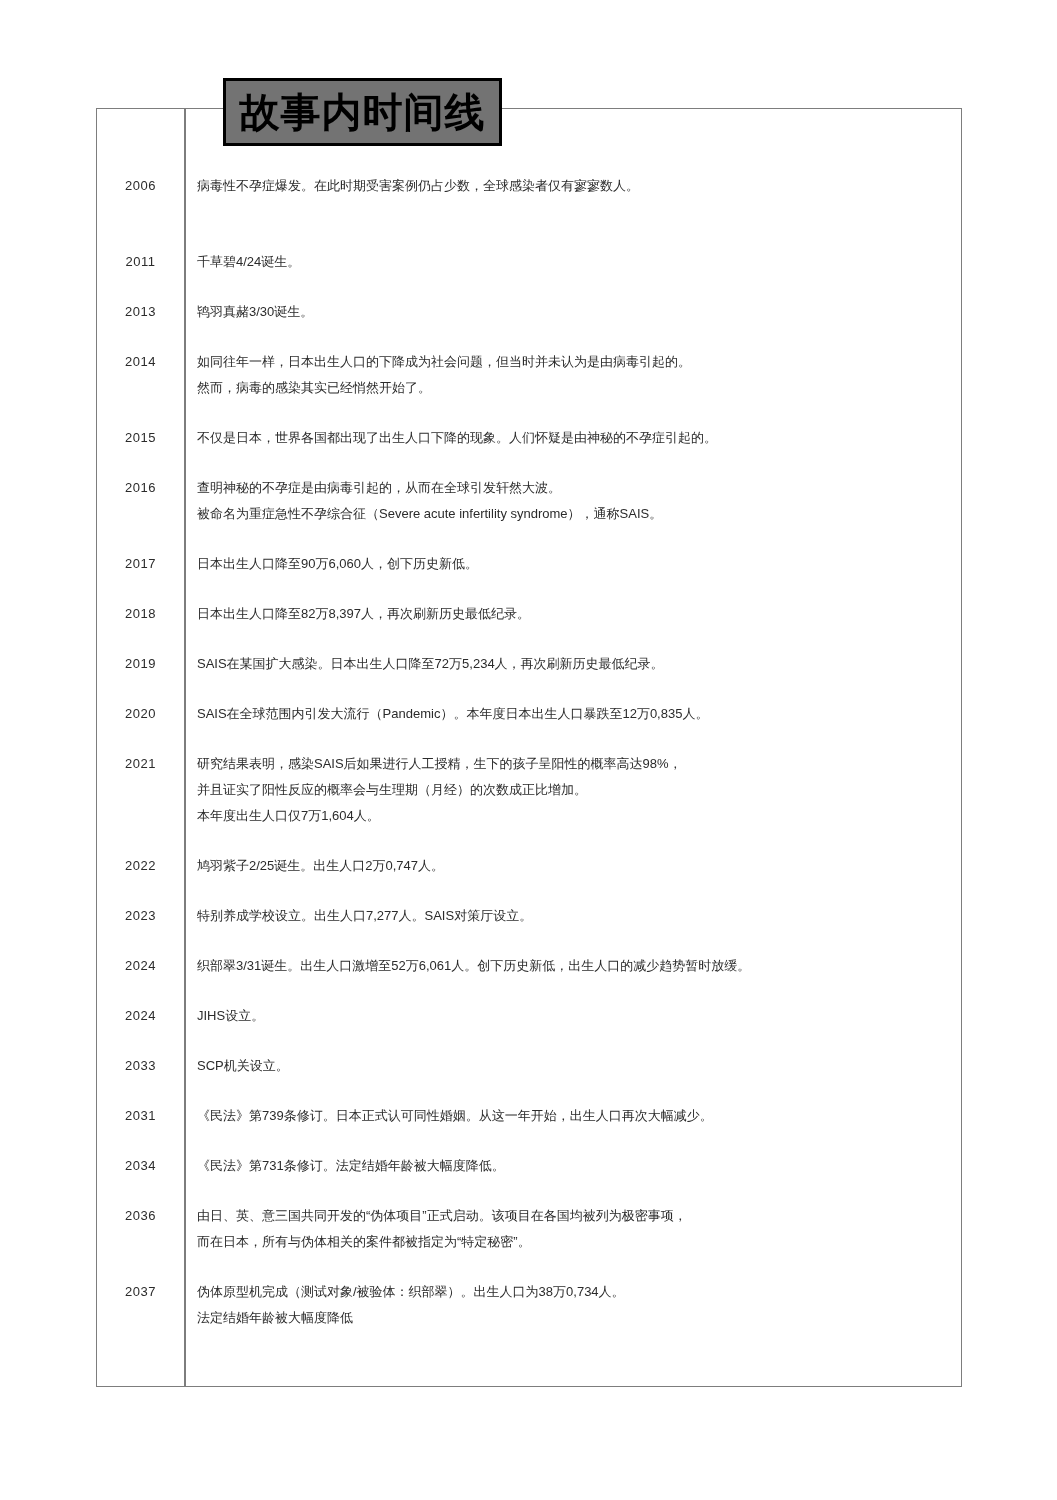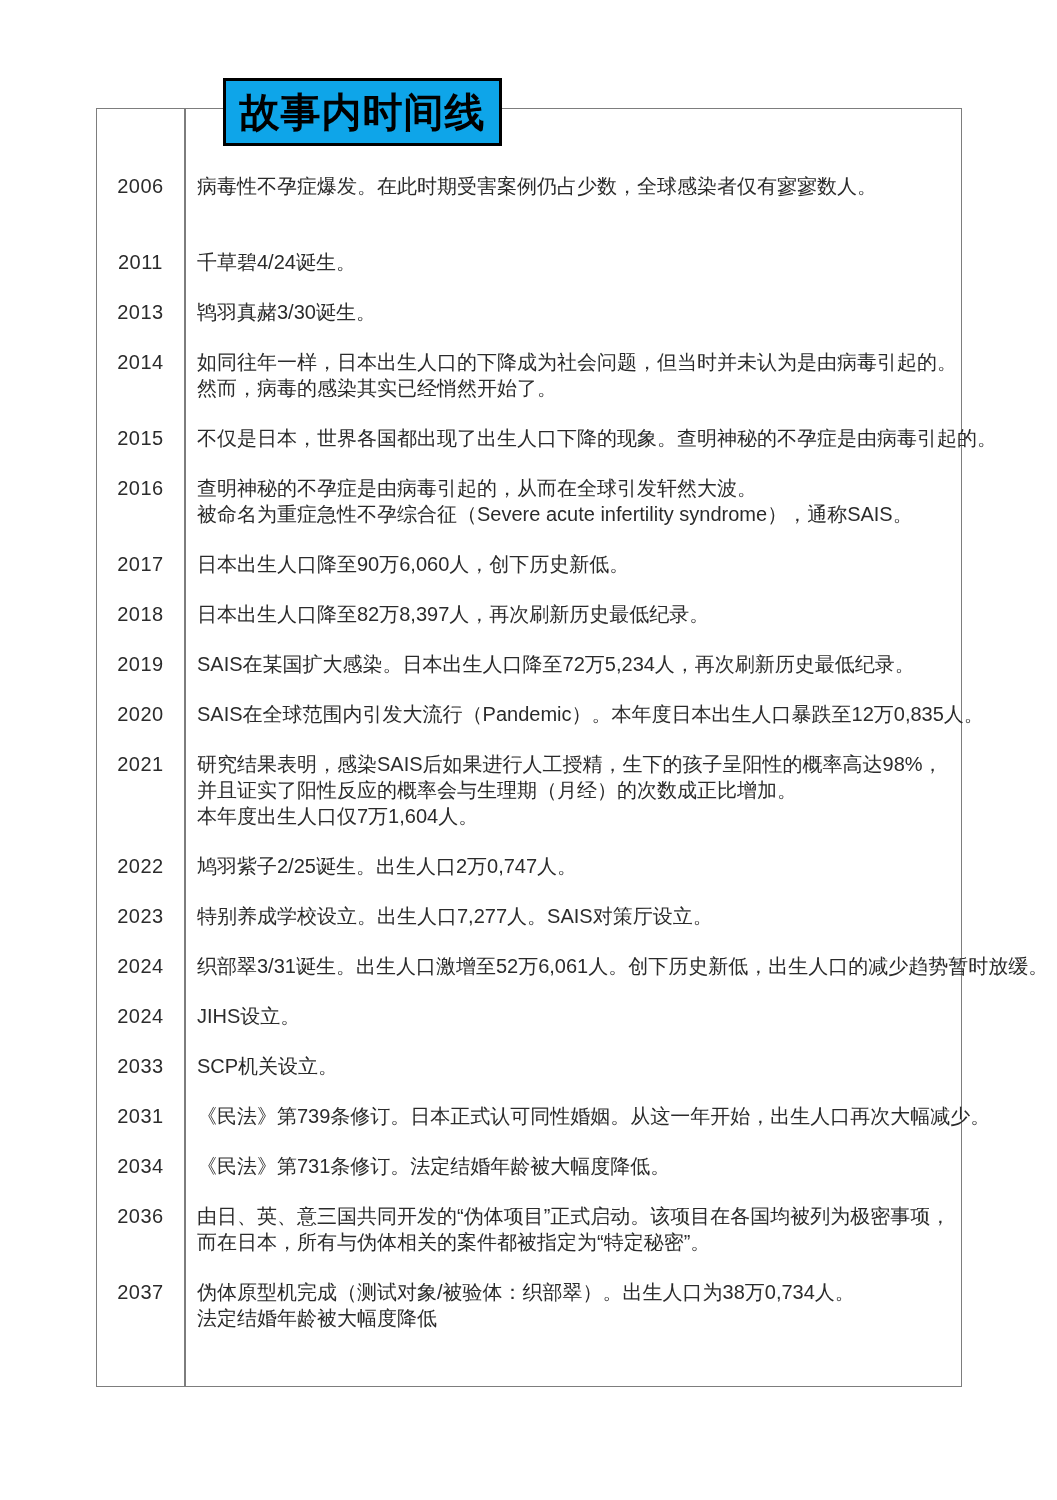--- a/index.html
+++ b/index.html
@@ -41,21 +41,21 @@
     position: absolute;
     left: 0;
     right: 0;
     top: 0;
     padding-top: 64px;
   }
   .row {
     display: flex;
     align-items: flex-start;
     margin-bottom: 24px;
-    font-size: 20px;
+    font-size: 13px;
     line-height: 26px;
   }
   .row.gap-large {
     margin-bottom: 50px;
   }
   .year {
     flex: 0 0 87px;
     width: 87px;
     text-align: center;
     letter-spacing: 0.5px;
@@ -68,21 +68,21 @@
   }
   .line {
     white-space: nowrap;
   }
   .title-box {
     position: absolute;
     left: 223px;
     top: 78px;
     width: 279px;
     height: 68px;
-    background: #0ea5e9;
+    background: #737373;
     border: 3px solid #000000;
     box-sizing: border-box;
     display: flex;
     align-items: center;
     justify-content: center;
     z-index: 2;
   }
   .title-text {
     font-size: 40px;
     font-weight: bold;
@@ -125,21 +125,21 @@
     <div class="year">2014</div>
     <div class="content">
             <div class="line">如同往年一样，日本出生人口的下降成为社会问题，但当时并未认为是由病毒引起的。</div>
             <div class="line">然而，病毒的感染其实已经悄然开始了。</div>
           </div>
   </div>
 
   <div class="row">
     <div class="year">2015</div>
     <div class="content">
-            <div class="line">不仅是日本，世界各国都出现了出生人口下降的现象。查明神秘的不孕症是由病毒引起的。</div>
+            <div class="line">不仅是日本，世界各国都出现了出生人口下降的现象。人们怀疑是由神秘的不孕症引起的。</div>
           </div>
   </div>
 
   <div class="row">
     <div class="year">2016</div>
     <div class="content">
             <div class="line">查明神秘的不孕症是由病毒引起的，从而在全球引发轩然大波。</div>
             <div class="line">被命名为重症急性不孕综合征（Severe acute infertility syndrome），通称SAIS。</div>
           </div>
   </div>

